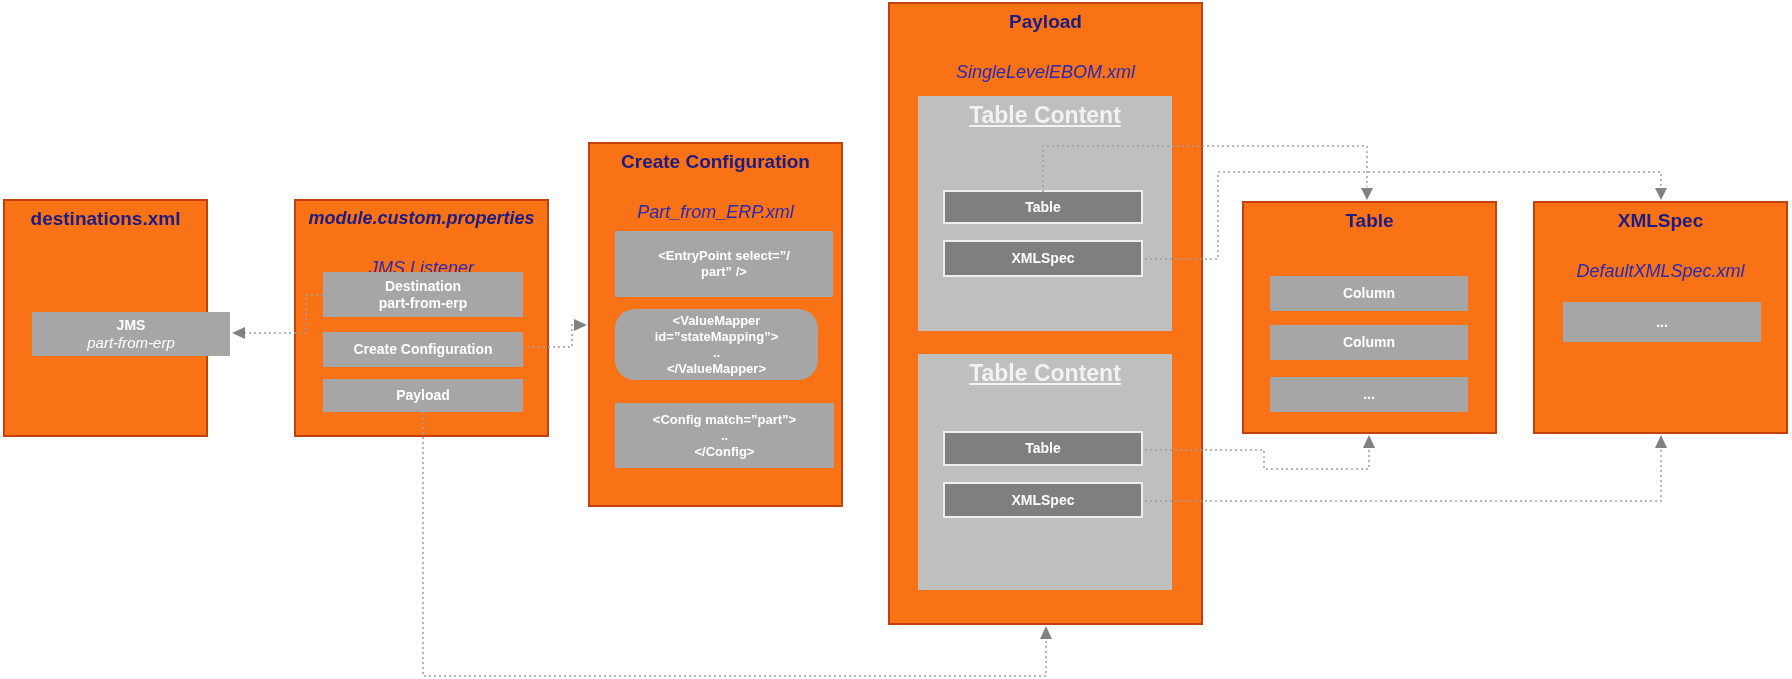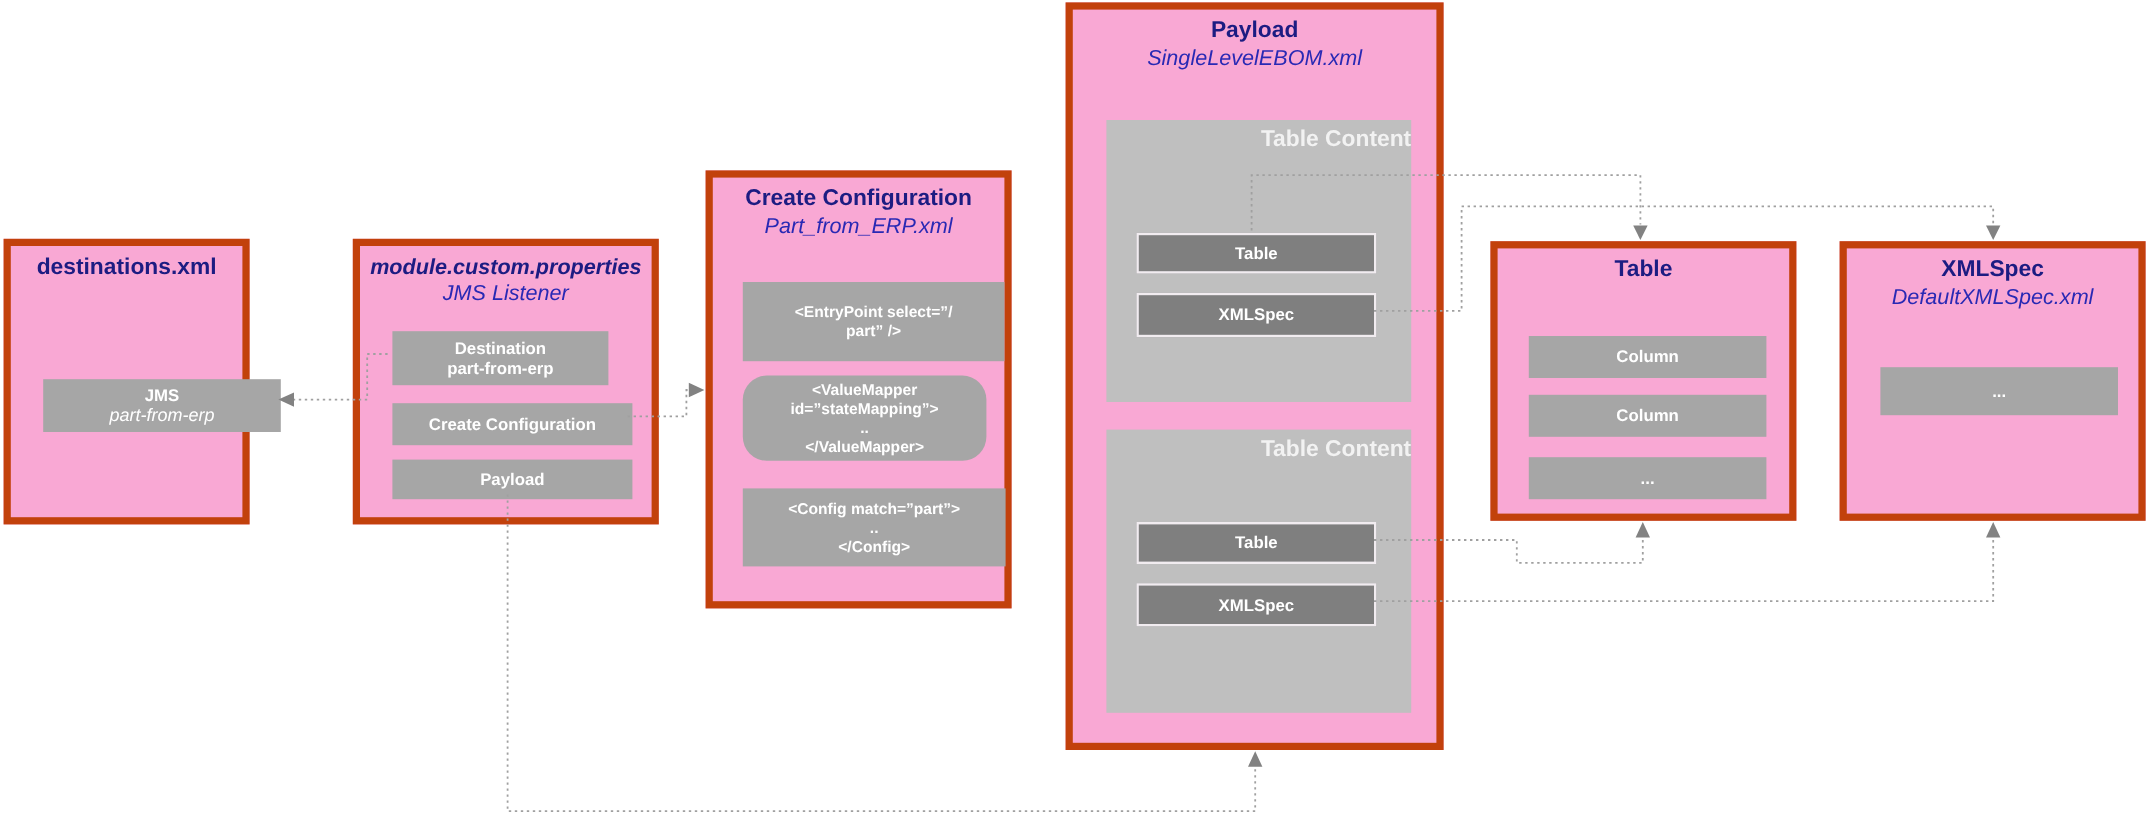--- a/index.html
+++ b/index.html
@@ -2,44 +2,45 @@
 <html><head>
 <meta charset="utf-8">
 <style>
   html,body{margin:0;padding:0;background:#ffffff;}
   .canvas{
     position:relative;width:1792px;height:679px;background:#ffffff;
     font-family:"Liberation Sans",sans-serif;overflow:hidden;
   }
   .panel{
     position:absolute;box-sizing:border-box;
-    background:#f9a8d4;border:6px solid #c2410c;
+    background:#f97316;border:2px solid #c2410c;
   }
   .panel-title{
     text-align:center;font-weight:bold;font-size:19px;color:#1c1c82;
     padding-top:7px;white-space:nowrap;
   }
   .panel-sub{
     text-align:center;font-style:italic;font-size:18px;color:#2929b4;
-    padding-top:1px;white-space:nowrap;
+    padding-top:1px;white-space:nowrap;margin-top:28px;
   }
   .gbox{
     position:absolute;box-sizing:border-box;background:#a6a6a6;color:#ffffff;
     font-weight:bold;font-size:14px;line-height:17px;
     display:flex;flex-direction:column;align-items:center;justify-content:center;
     text-align:center;
   }
   .gbox .italic{font-style:italic;font-weight:normal;font-size:15px;}
   .code{font-size:13px;line-height:16px;}
   .section{
     position:absolute;box-sizing:border-box;background:#bfbfbf;
   }
   .section-title{
-    text-align:right;font-weight:bold;font-size:19px;color:#f2f2f2;
+    text-align:center;font-weight:bold;font-size:23px;color:#f2f2f2;
     padding-top:6px;
+    text-decoration:underline;
   }
   .dark{
     background:#7f7f7f;border:2px solid #f1ecf0;
   }
   .connectors{position:absolute;left:0;top:0;pointer-events:none;}
   .conn{fill:none;stroke:#a0a0a0;stroke-width:1.5;stroke-dasharray:2 3;}
   .arrow{fill:#828282;stroke:none;}
   .ln{display:block;}
 </style>
 </head>
@@ -51,21 +52,21 @@
     <div class="panel-title">destinations.xml</div>
     <div class="gbox" style="left:27px;top:111px;width:198px;height:44px;">
       <span class="ln">JMS</span>
       <span class="ln italic">part-from-erp</span>
     </div>
   </div>
 
   <div class="panel" style="left:294px;top:199px;width:255px;height:238px;">
     <div class="panel-title" style="font-size:18px;font-style:italic;">module.custom.properties</div>
     <div class="panel-sub">JMS Listener</div>
-    <div class="gbox" style="left:27px;top:71px;width:180px;height:45px;">
+    <div class="gbox" style="left:27px;top:71px;width:200px;height:45px;">
       <span class="ln">Destination</span>
       <span class="ln">part-from-erp</span>
     </div>
     <div class="gbox" style="left:27px;top:131px;width:200px;height:35px;">
       <span class="ln">Create Configuration</span>
     </div>
     <div class="gbox" style="left:27px;top:178px;width:200px;height:33px;">
       <span class="ln">Payload</span>
     </div>
   </div>

